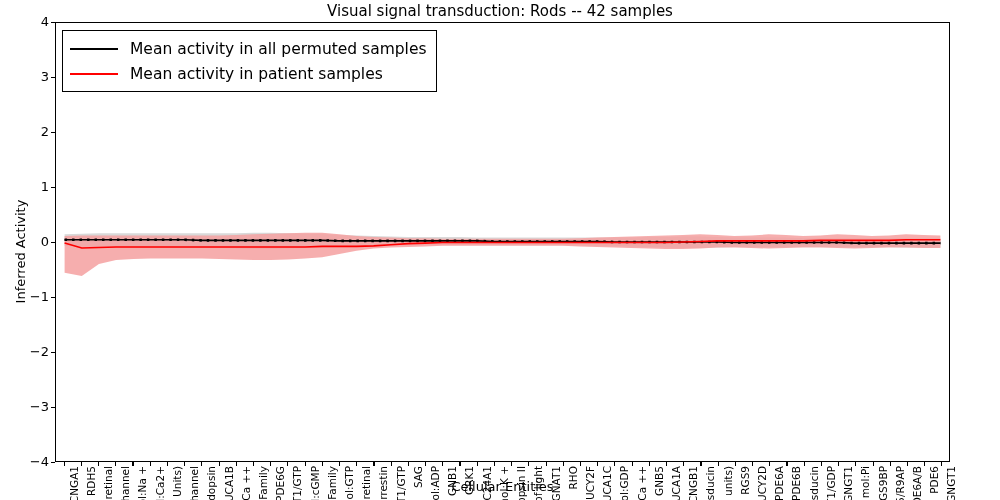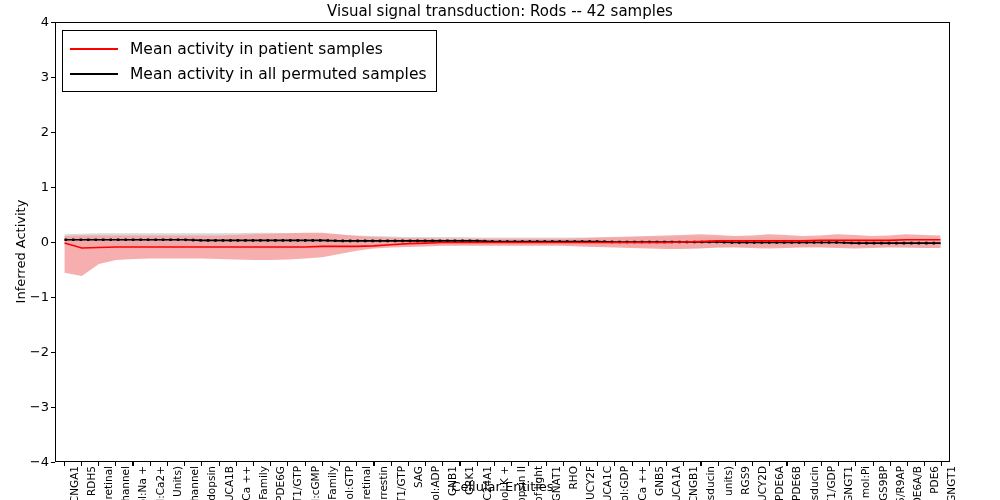--- a/index.html
+++ b/index.html
@@ -205,22 +205,22 @@
       <div class="xtick-mark" style="left: 869.18px;"></div>
       <div class="xtick-lbl" style="left: 873.18px;">PDE6</div>
       <div class="xtick-mark" style="left: 886.39px;"></div>
       <div class="xtick-lbl" style="left: 890.39px;">GNGT1</div>
     </div>
 
   <div id="xlabel">Cellular Entities</div>
 
   <div id="legend">
     <div class="legend-row">
+      <span class="legend-swatch" style="background: rgb(0, 0, 0);"></span>
+      <span class="legend-text">Mean activity in all permuted samples</span>
+    </div>
+    <div class="legend-row">
       <span class="legend-swatch" style="background: rgb(255, 0, 0);"></span>
       <span class="legend-text">Mean activity in patient samples</span>
     </div>
-    <div class="legend-row">
-      <span class="legend-swatch" style="background: rgb(0, 0, 0);"></span>
-      <span class="legend-text">Mean activity in all permuted samples</span>
-    </div>
   </div>
 
 </div>
 
 </body></html>

